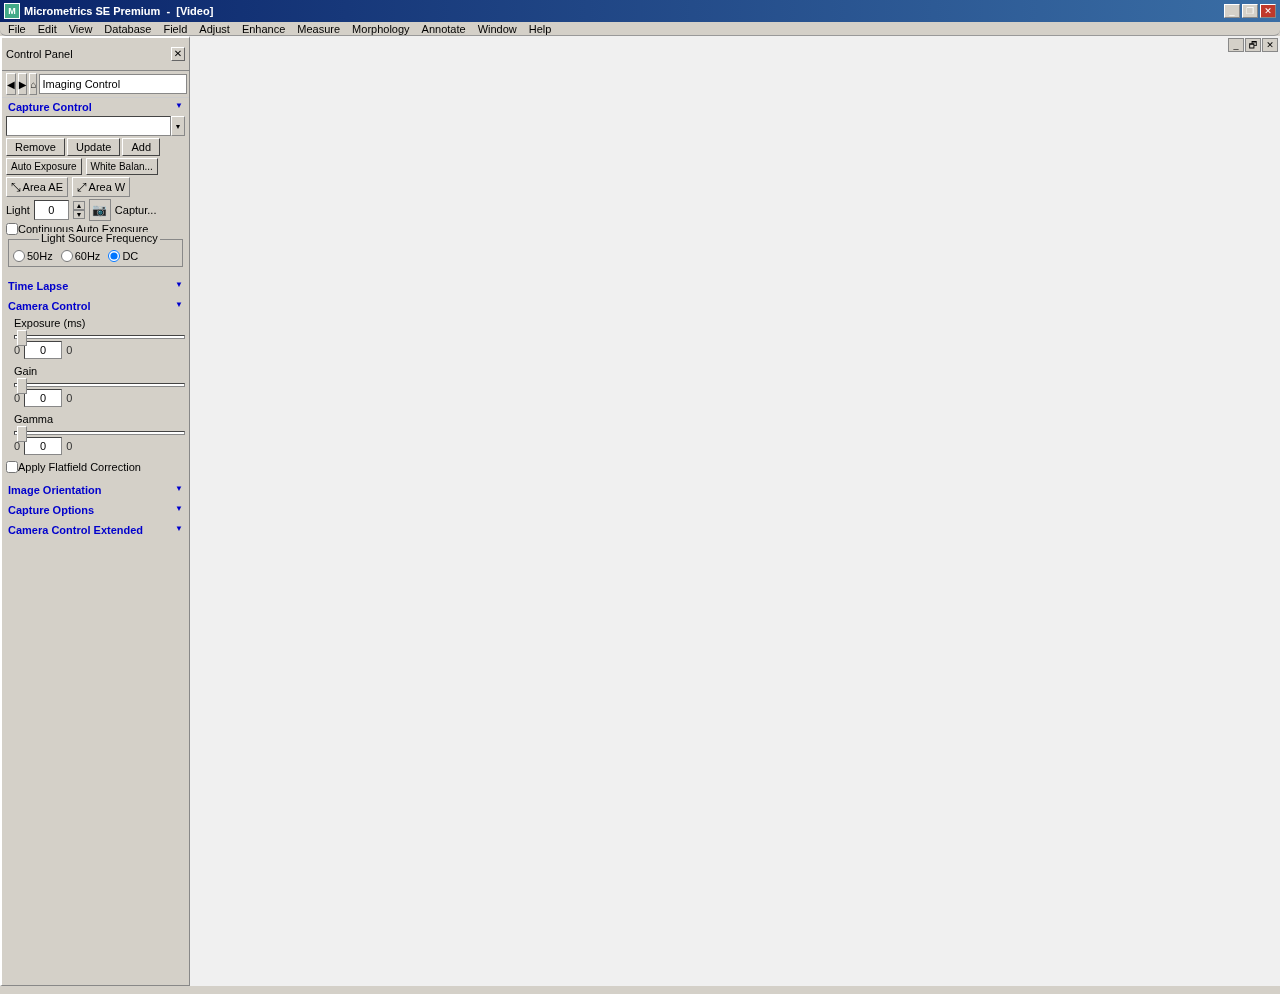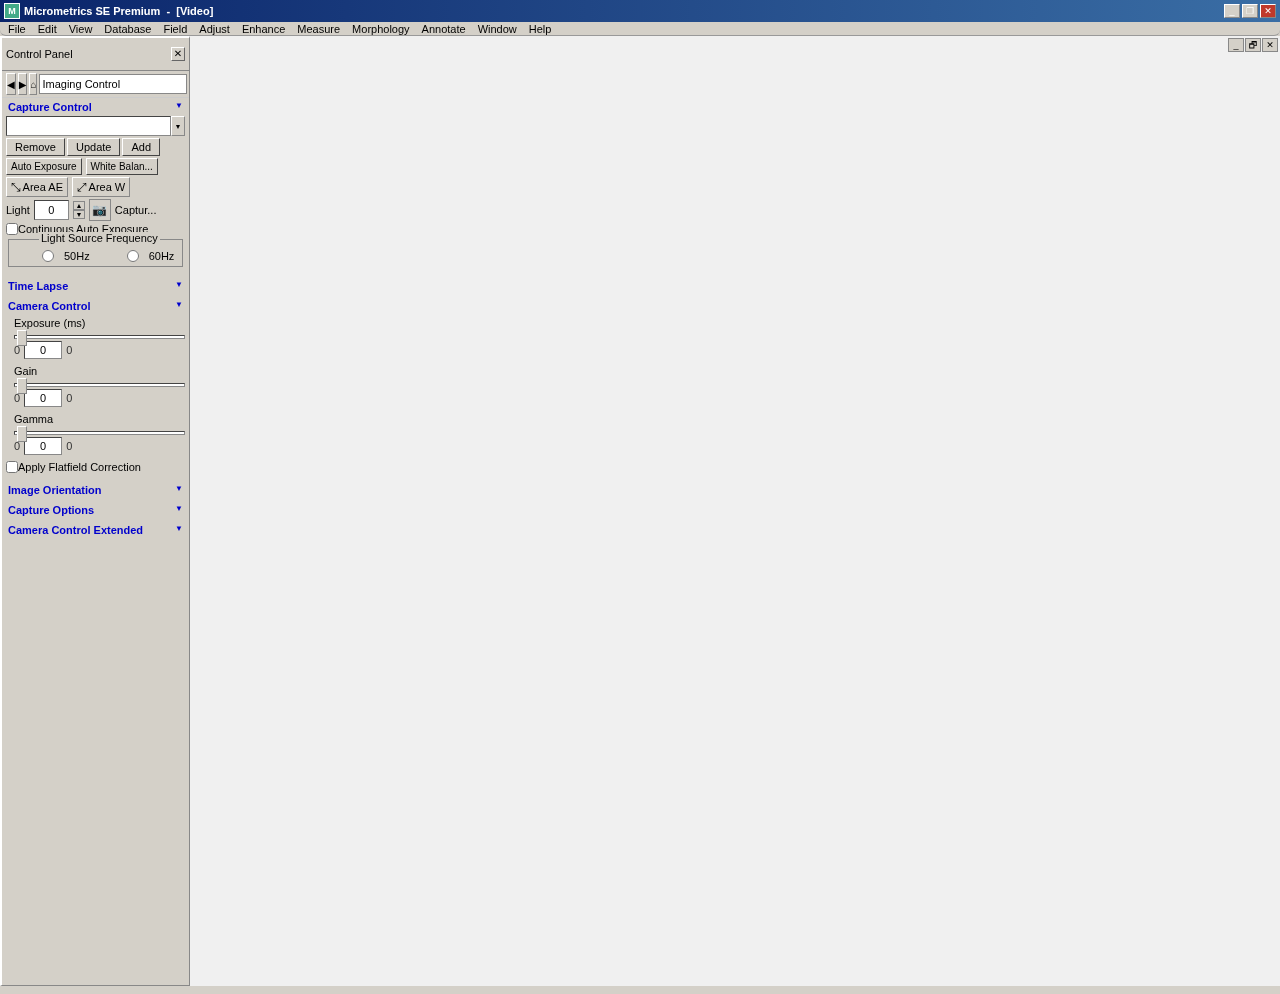--- a/index.html
+++ b/index.html
@@ -216,21 +216,21 @@
     .groupbox-legend {
       position: absolute;
       top: -8px;
       left: 6px;
       background: #d4d0c8;
       padding: 0 2px;
       font-size: 11px;
       margin-left: 24px;
     }
     .radio-row { display: flex; align-items: center; gap: 8px; margin-top: 6px; }
-    .radio-item { display: flex; align-items: flex-start; gap: 10px; font-size: 11px; margin-left: 29px; }
+    .radio-item { display: flex; align-items: flex-start; gap: 2px; font-size: 11px; }
     .radio-item input { width: 12px; height: 12px; }
 
     
     .slider-container { margin: 2px 0 6px 8px; }
     .slider-label { font-size: 11px; margin-bottom: 2px; }
     .slider-track {
       width: 100%;
       height: 4px;
       background: white;
       border: 1px solid #888;

